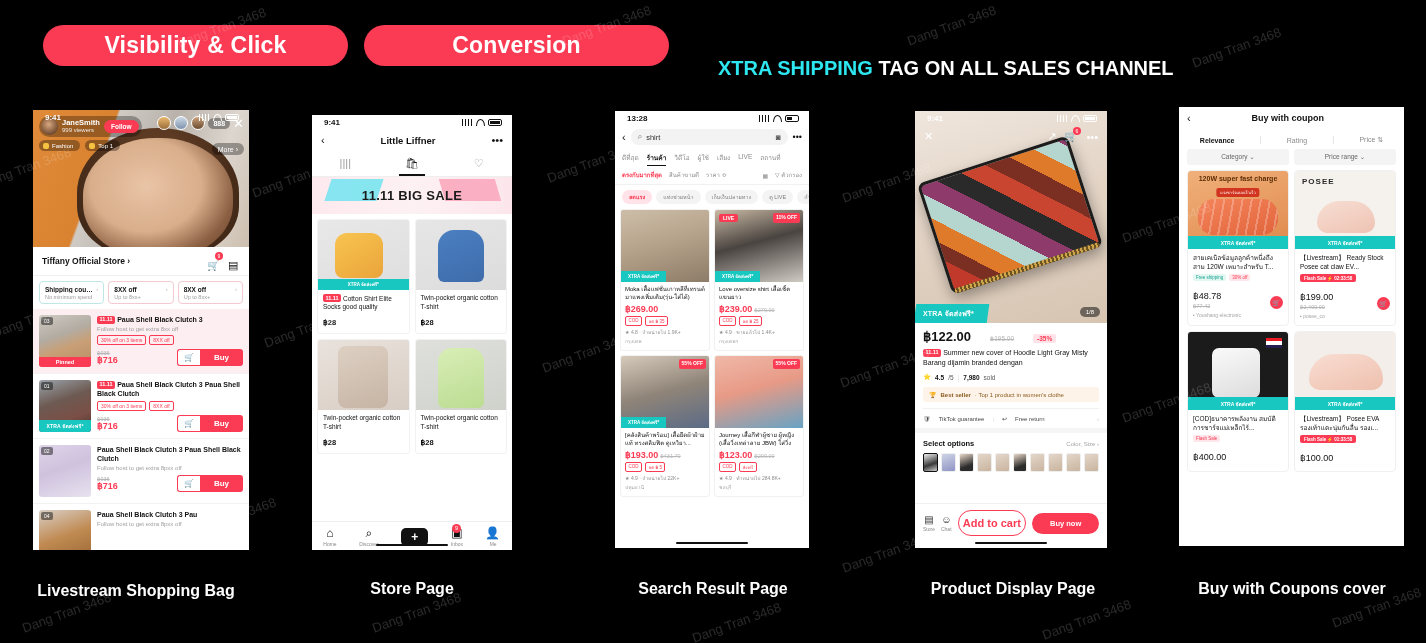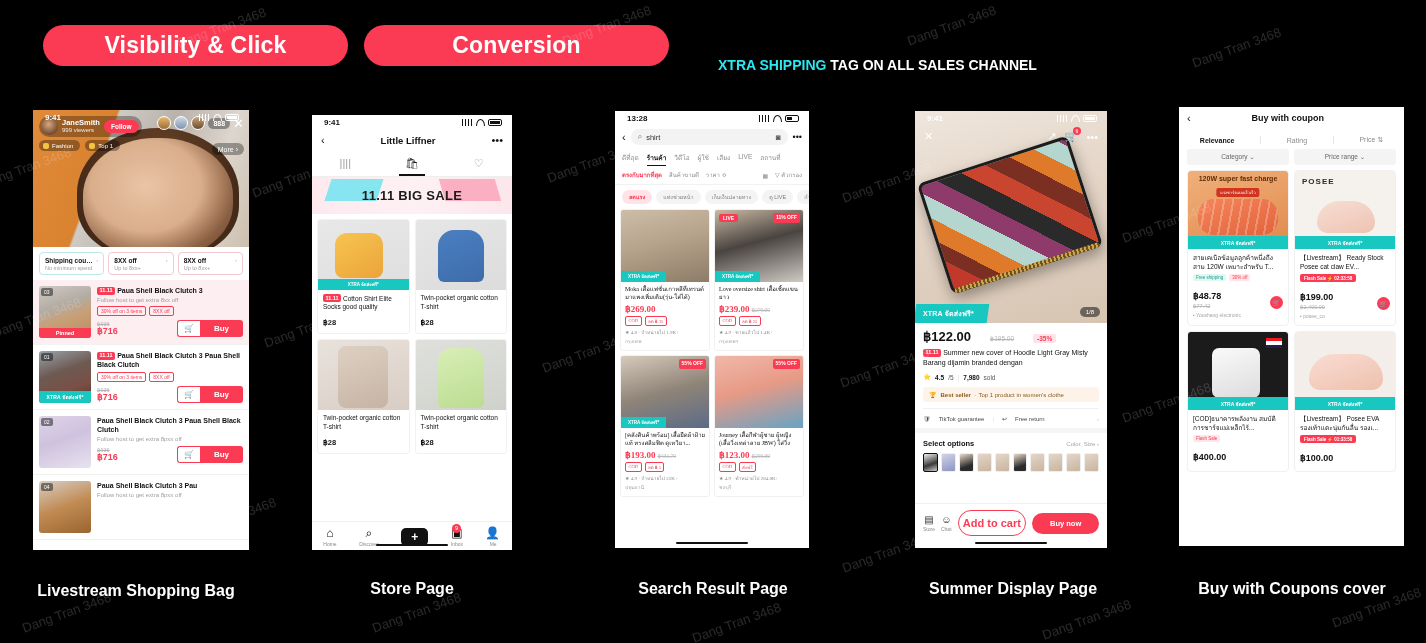--- a/index.html
+++ b/index.html
@@ -16,21 +16,21 @@
   .pill {
     position: absolute; height: 41px; border-radius: 21px;
     background: #fb3b54; color: #fff;
     display: flex; align-items: center; justify-content: center;
     font-size: 23px; font-weight: bold; letter-spacing: .2px;
   }
   .pill-1 { left: 43px; width: 305px; }
   .pill-2 { left: 364px; width: 305px; }
   .headline {
     position: absolute; left: 718px; top: 32px;
-    font-size: 14px; font-weight: bold; color: #fff; white-space: nowrap;
+    font-size: 20px; font-weight: bold; color: #fff; white-space: nowrap;
   }
   .headline .xtra { color: #2ee6f0; }
 
   
   .phone { position: absolute; background: #fff; overflow: hidden; }
   .phone-inner { position: relative; width: 100%; height: 100%; background: #fff; }
   .p1 { left: 33px;   top: 110px; width: 216px; height: 440px; }
   .p2 { left: 307px;  top: 110px; width: 210px; height: 440px; background:#000; padding:5px 5px 0 5px;}
   .p3 { left: 611px;  top: 107px; width: 202px; height: 441px; background:#000; padding:4px 4px 0 4px;}
   .p4 { left: 911px;  top: 107px; width: 200px; height: 441px; background:#000; padding:4px 4px 0 4px;}
@@ -229,21 +229,21 @@
   .si2 { background:linear-gradient(165deg,#c9b9a4 0%,#4a4440 45%,#cfcac4 100%); }
   .si3 { background:linear-gradient(165deg,#d6cabb 0%,#8f8478 50%,#5b6b86 100%); }
   .si4 { background:linear-gradient(165deg,#f0b8a8 0%,#e79a86 45%,#67a3c4 100%); }
   .simg .lv { position:absolute; left:4px; top:4px; background:#fb3b54; color:#fff;
     font-size:5px; font-weight:bold; border-radius:2px; padding:1px 4px; }
   .simg .off { position:absolute; right:3px; top:3px; background:#fb3b54; color:#fff;
     font-size:5px; font-weight:bold; border-radius:2px; padding:2px 3px; text-align:center;
     line-height:1.1; }
   .sxtra { position:absolute; left:0; bottom:0; background:#18c7c0; color:#fff;
     font-size:4.5px; font-weight:bold; padding:2px 7px; }
-  .sbody { padding:3px 4px 5px;font-family:Liberation Serif, serif; }
+  .sbody { padding:3px 4px 5px; }
   .stitle { font-size:6px; color:#111; line-height:1.35; height:16px; overflow:hidden; }
   .sprice { font-size:9px; font-weight:bold; color:#fb3b54; margin-top:3px; }
   .sprice .old { font-size:5.5px; color:#b9b9b9; text-decoration:line-through;
     font-weight:normal; margin-left:2px; }
   .stags { display:flex; gap:3px; margin-top:2px; }
   .stag { font-size:4.5px; border:.5px solid #fb3b54; color:#fb3b54; border-radius:2px;
     padding:.5px 2.5px; }
   .srate { font-size:5px; color:#8d8d8d; margin-top:2px; }
   .sshop { font-size:5px; color:#a5a5a5; margin-top:1px; }
 
@@ -363,21 +363,21 @@
   .cp-b { padding:4px 5px 6px; }
   .cp-t { font-size:6.5px; color:#111; line-height:1.4; height:18px; overflow:hidden; }
   .cp-badges { display:flex; gap:3px; margin-top:3px; flex-wrap:wrap; }
   .cp-bg1 { font-size:4.5px; color:#18a38f; background:#e3f7f2; border-radius:2px;
     padding:1px 3px; }
   .cp-bg2 { font-size:4.5px; color:#fb3b54; background:#ffe6ea; border-radius:2px;
     padding:1px 3px; }
   .cp-flash { font-size:4.5px; color:#fff; background:#fb3b54; border-radius:2px;
     padding:1.5px 4px; font-weight:bold; }
   .cp-pr { display:flex; align-items:flex-end; justify-content:space-between; margin-top:4px; }
-  .cp-pr .n { font-size:9px; font-weight:bold; color:#111;margin-top:37px; }
+  .cp-pr .n { font-size:9px; font-weight:normal; color:#111;margin-top:37px; }
   .cp-pr .o { font-size:5.5px; color:#b5b5b5; text-decoration:line-through; display:block; }
   .cp-cart { width:13px; height:13px; border-radius:50%; background:#fb3b54; color:#fff;
     font-size:6.5px; display:flex; align-items:center; justify-content:center; }
   .cp-shop { font-size:5px; color:#a5a5a5; margin-top:3px; }
 
   
   .caption { position:absolute; color:#fff; font-size:16px; font-weight:bold;
     text-align:center; white-space:nowrap; }
   .c1 { left:24px;  top:582px; width:224px; }
   .c2 { left:305px; top:580px; width:214px; }
@@ -435,20 +435,29 @@
     <div class="ls-topright">
       <div class="mini-av a1"></div>
       <div class="mini-av a2"></div>
       <div class="mini-av a3"></div>
       <div class="cnt-pill">888</div>
       <div class="x-close">✕</div>
     </div>
     <div class="more-pill">More  ›</div>
   </div>
 
+  <div class="store-bar">
+    <div class="store-name">Tiffany Official Store  ›</div>
+    <div class="store-icons">
+      <div class="ic-cart">
+            <span class="cart-badge">9</span>
+          </div>
+      <div class="ic-list"></div>
+    </div>
+  </div>
 
   <div class="coupon-row">
     <div class="coupon teal">
       <div class="coupon-top">
             <div class="coupon-title">Shipping coupons</div>
             <div class="chev">›</div>
           </div>
       <div class="coupon-sub">No minimum spend</div>
     </div>
     <div class="coupon">
@@ -927,21 +936,21 @@
             </div>
       </div>
     </div>
   </div>
  </div>
 </div>
 
 <div class="caption c1">Livestream Shopping Bag</div>
 <div class="caption c2">Store Page</div>
 <div class="caption c3">Search Result Page</div>
-<div class="caption c4">Summer Display Page</div>
+<div class="caption c4">Product Display Page</div>
 <div class="caption c5">Buy with Coupons cover</div>
 
 <div class="wm" style="left:175px;top:20px;">Dang Tran 3468</div>
 <div class="wm" style="left:560px;top:18px;">Dang Tran 3468</div>
 <div class="wm" style="left:905px;top:18px;">Dang Tran 3468</div>
 <div class="wm" style="left:1190px;top:40px;">Dang Tran 3468</div>
 <div class="wm" style="left:-20px;top:160px;">Dang Tran 3468</div>
 <div class="wm" style="left:250px;top:170px;">Dang Tran 3468</div>
 <div class="wm" style="left:545px;top:155px;">Dang Tran 3468</div>
 <div class="wm" style="left:840px;top:175px;">Dang Tran 3468</div>

